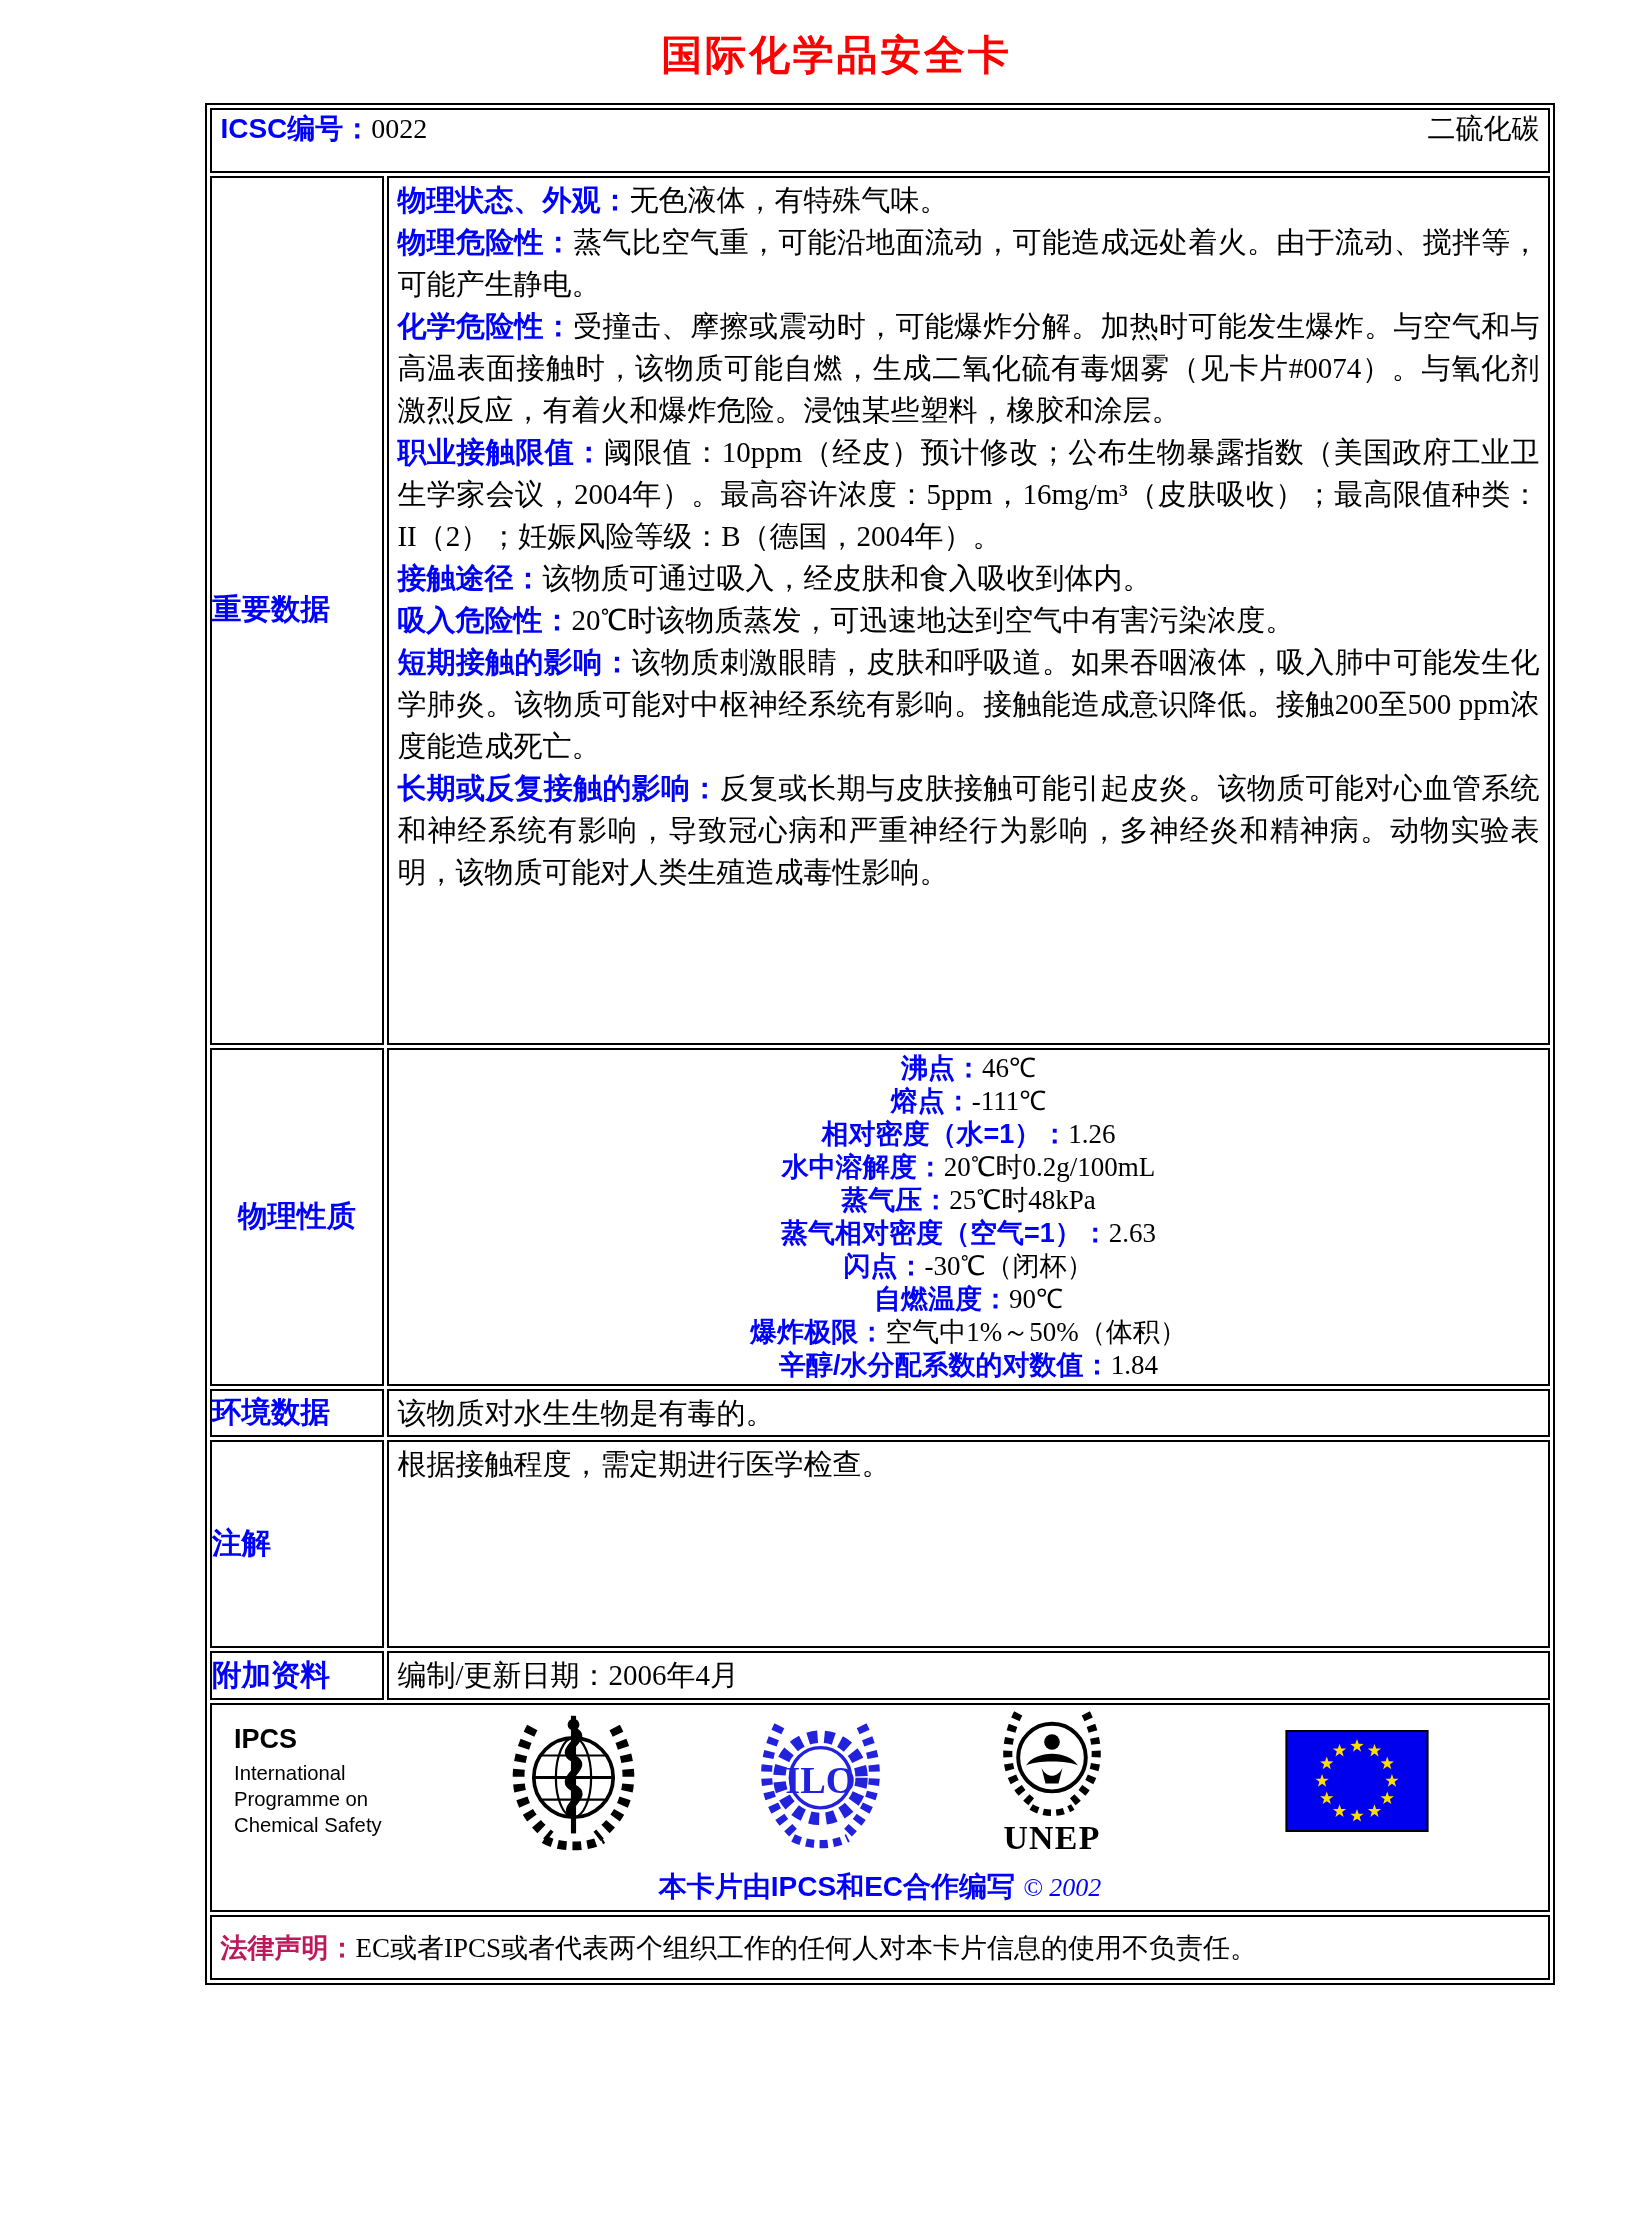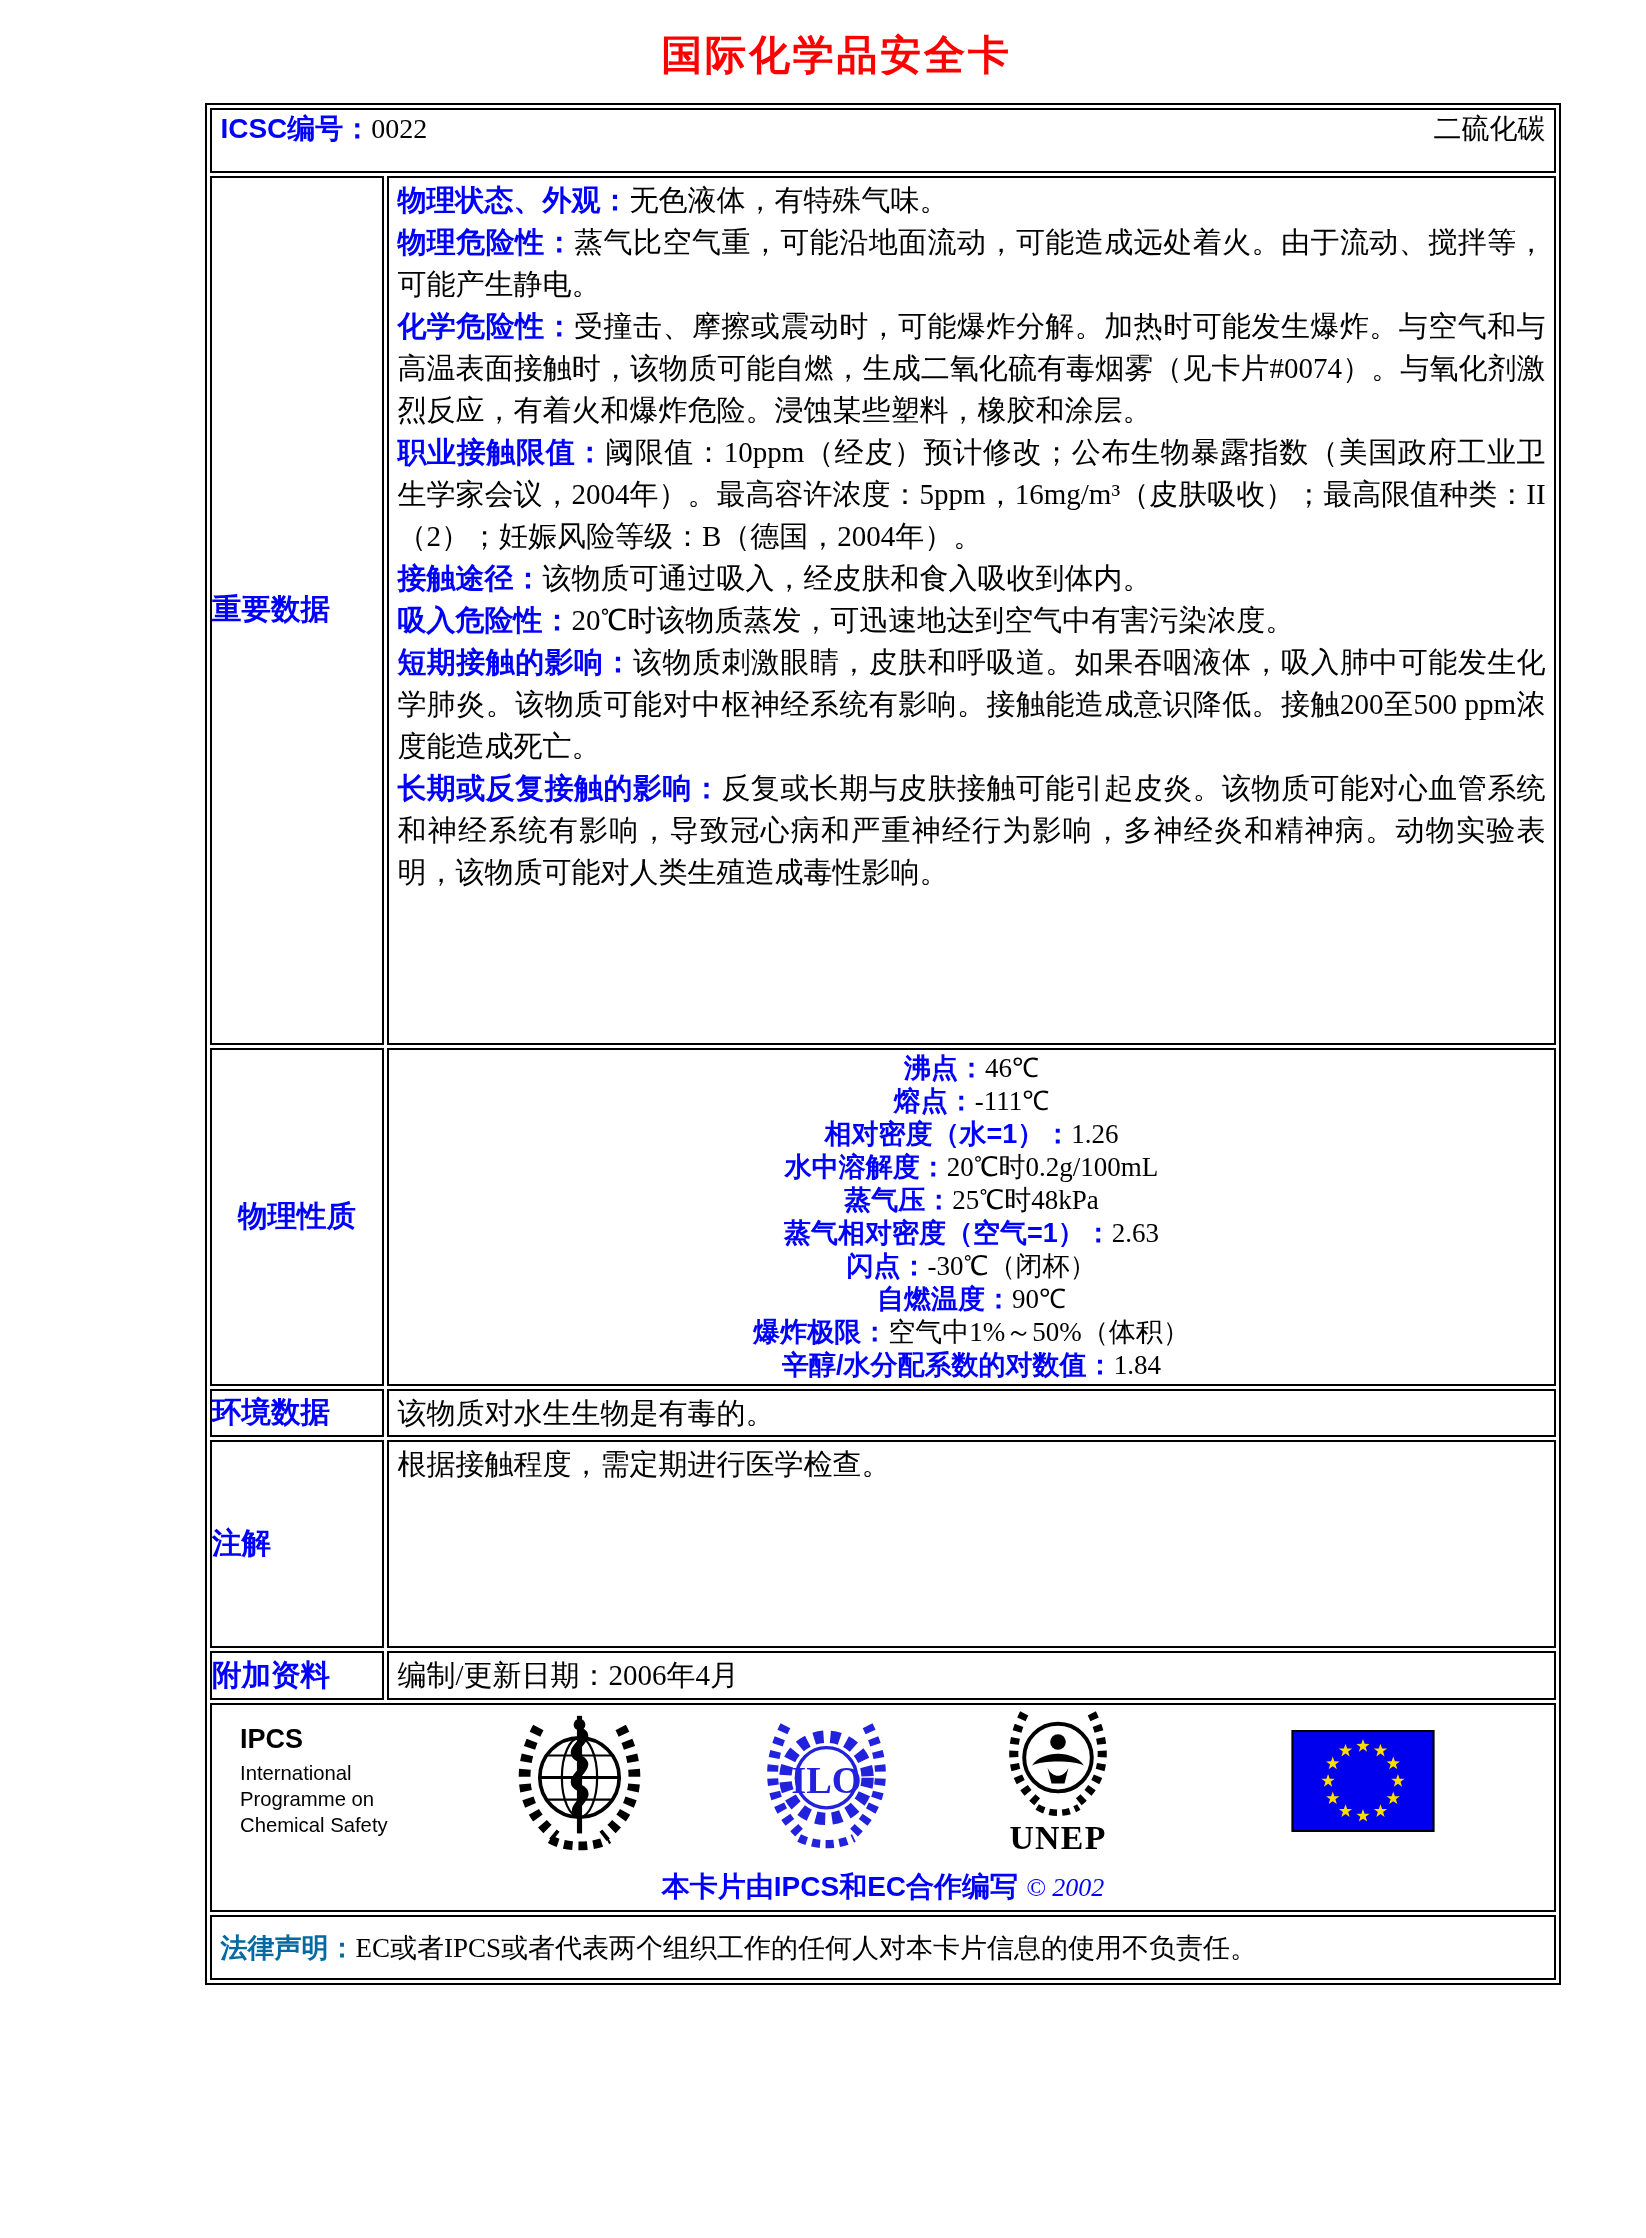--- a/index.html
+++ b/index.html
@@ -59,21 +59,21 @@
     font-weight:bold;
     color:var(--accent-blue);
   }
   .content-cell{padding:1.4px 8.4px;font-size:29px;line-height:42px;}
   .content-cell .para{text-align:justify;}
   .content-cell.props{font-size:27px;line-height:33px;padding-top:2.8px;}
   .plain-cell{padding:2.8px 8.4px;font-size:29px;line-height:39px;}
   .footer-cell{padding:7px 0 4.2px 0;}
   .logos-flex{
     display:flex;align-items:center;
-    padding:0 119px 0 28px;height:138px;
+    padding:0 119px 0 22px;height:138px;
   }
   .ipcs-block{font-family:"Liberation Sans", sans-serif;width:210px;}
   .ipcs-acronym{font-weight:bold;font-size:27px;margin-bottom:4.2px;}
   .ipcs-line{font-size:20.3px;line-height:26px;}
   .logo{flex:0 0 auto;}
   .who-logo{margin-left:56px;}
   .ilo-logo{margin-left:105px;color:var(--ilo-blue);}
   .unep-logo{margin-left:98px;}
   .eu-flag{margin-left:168px;}
   .footer-caption{
@@ -81,21 +81,21 @@
     font-family:"Liberation Sans", sans-serif;
     font-weight:bold;font-size:28px;color:var(--accent-blue);
   }
   .footer-caption .copy{
     font-family:"Liberation Serif", serif;
     font-weight:normal;font-size:26px;font-style:italic;
   }
   .legal-cell{padding:5.6px 8.4px;font-size:27px;line-height:36px;vertical-align:middle;}
   .legal-lbl{
     font-family:"Liberation Sans", sans-serif;
-    font-weight:bold;color:#0369a1;
+    font-weight:bold;color:#be185d;
   }
   svg text{font-family:"Liberation Serif", serif;}
 </style>
 </head>
 <body>
 
 <div class="wrap">
 
   <div class="title">国际化学品安全卡</div>
 

